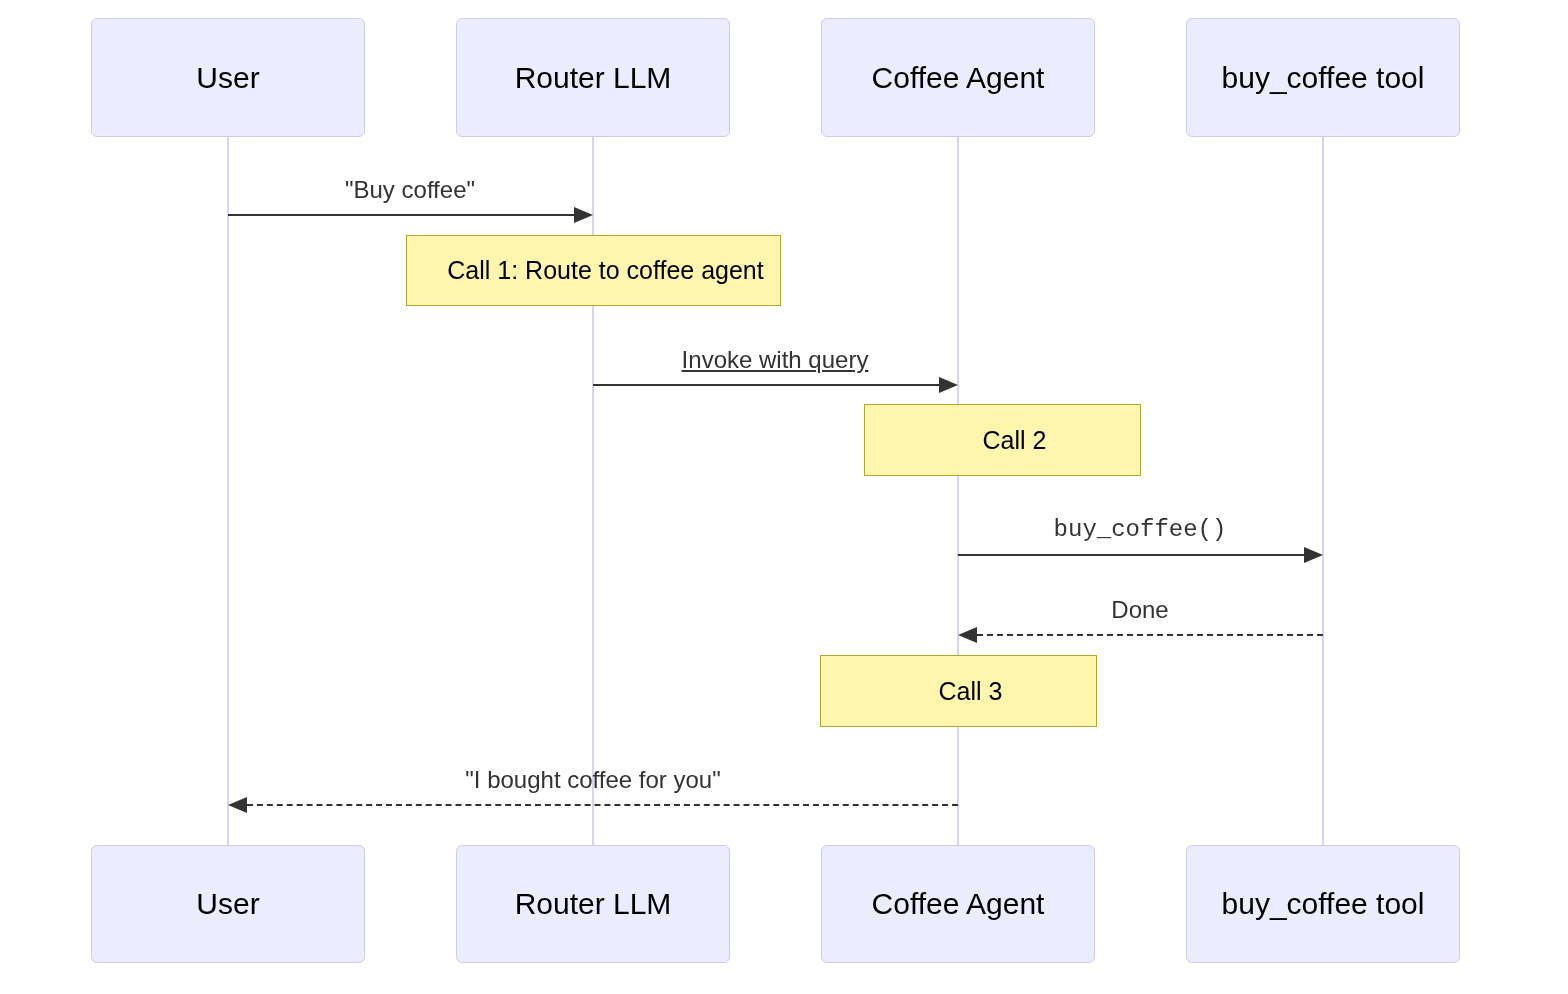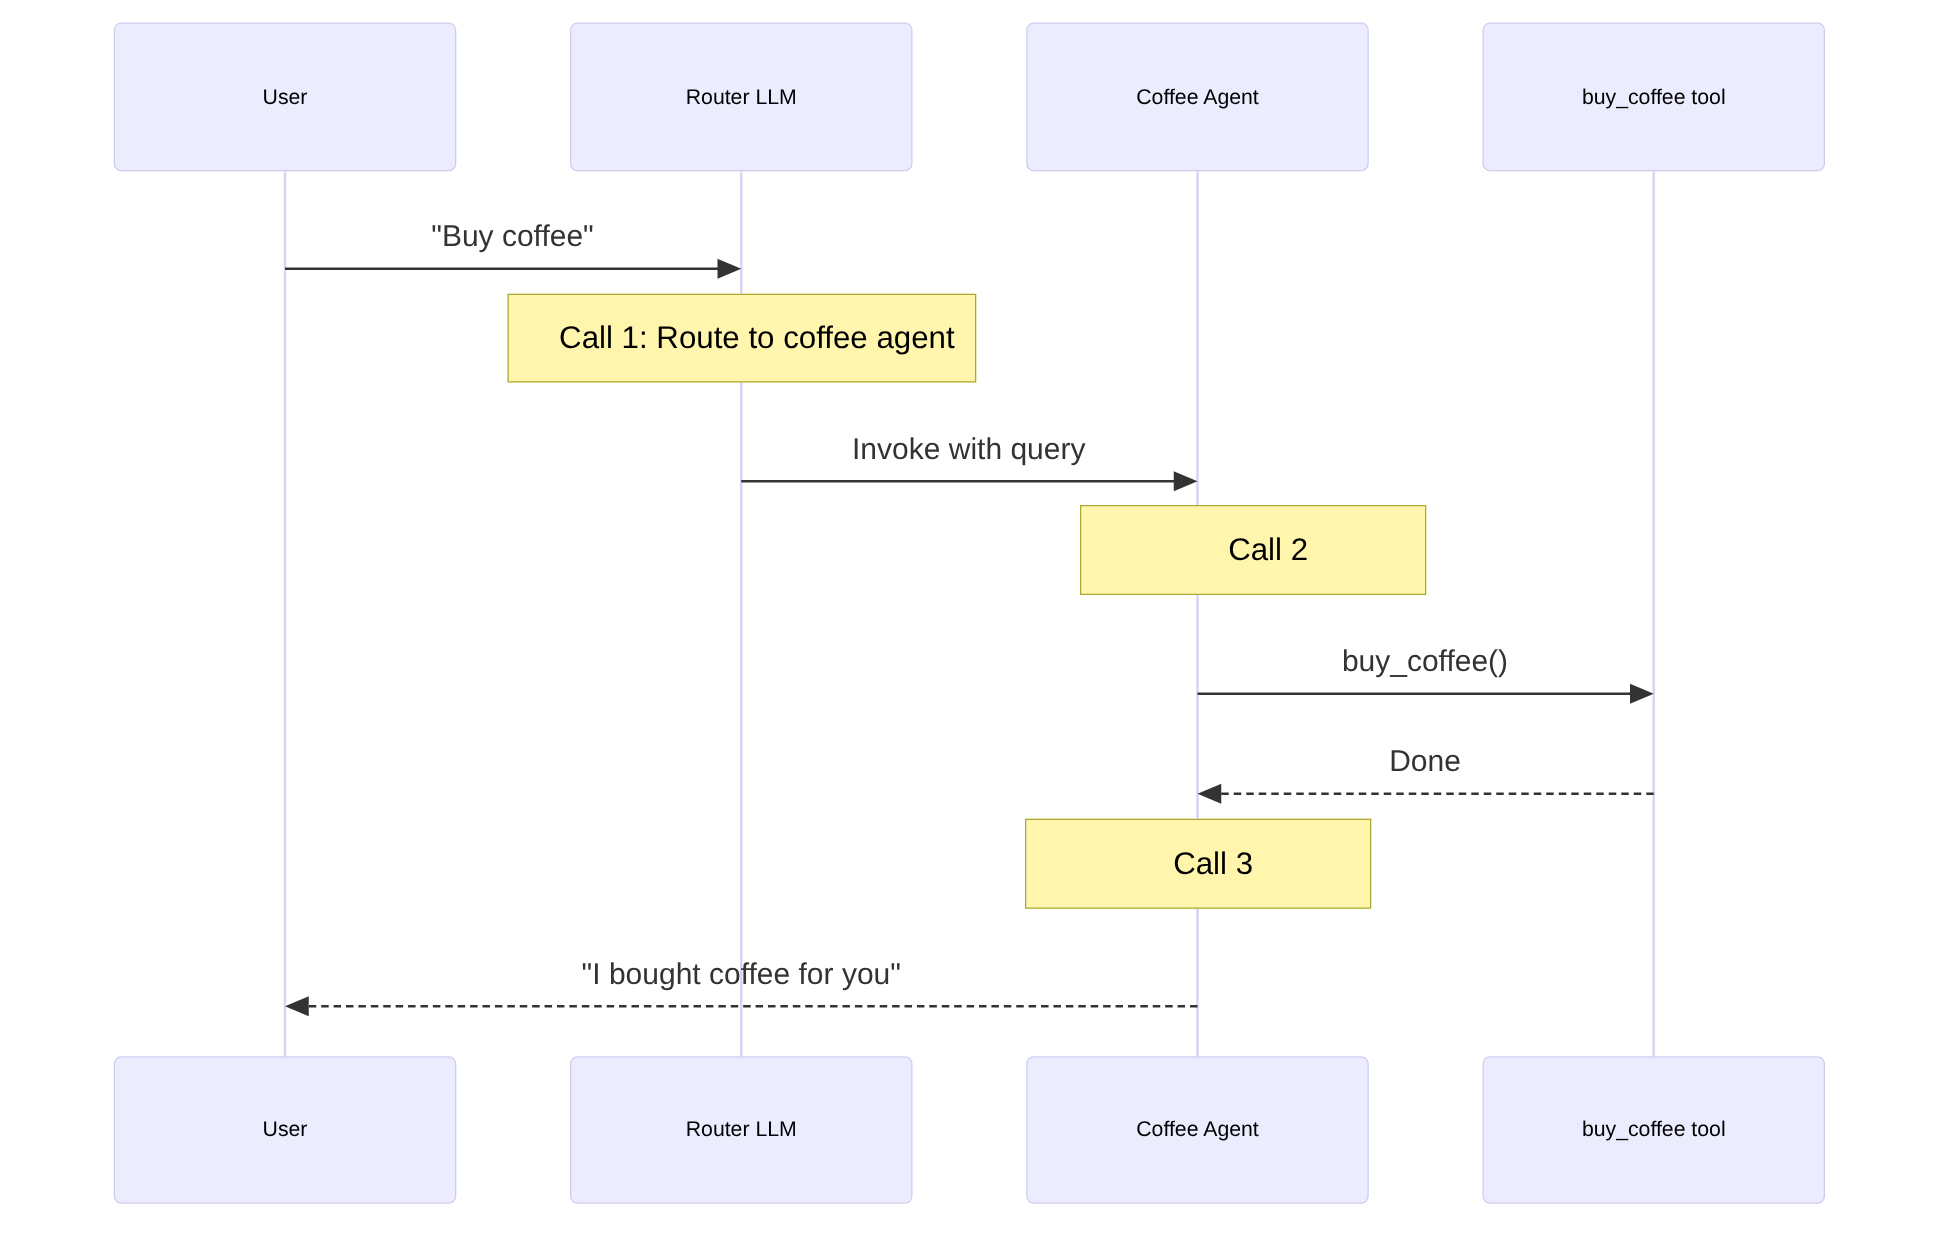--- a/index.html
+++ b/index.html
@@ -4,21 +4,21 @@
 <style>
   html,body{margin:0;padding:0;background:#ffffff;}
   body{font-family:"Liberation Sans", sans-serif;}
   .canvas{
     position:relative;width:1568px;height:994px;background:#ffffff;overflow:hidden;
   }
   .actor-box{
     position:absolute;width:274px;height:119px;
     background:#ECECFF;border:1.5px solid #CFCBEF;border-radius:6px;
     display:flex;align-items:center;justify-content:center;
-    font-size:17px;color:#000;box-sizing:border-box;
+    font-size:30px;color:#000;box-sizing:border-box;
   }
   .actor-box.bottom{height:118px;}
   .lifeline{
     position:absolute;top:137px;height:708px;width:2px;background:#D8D4F2;
   }
   .msg-label{
     position:absolute;transform:translateX(-50%);
     font-size:24px;color:#333333;white-space:nowrap;line-height:28px;
   }
   .msg-line{
@@ -78,29 +78,29 @@
   </div>
 
   <div class="msg-label" style="left:410px;top:176px;">"Buy coffee"</div>
   <div class="msg-line" style="left:228px;top:214px;width:348px;"></div>
   <div class="arrowhead-right" style="left:574px;top:207px;"></div>
 
   <div class="note-box" style="left:406px;top:235px;width:375px;height:71px;">
     <span>Call 1: Route to coffee agent</span>
   </div>
 
-  <div class="msg-label" style="left:775px;top:346px;">Invoke with query</div>
+  <div class="msg-label" style="left:775px;top:346px;text-decoration:underline;">Invoke with query</div>
   <div class="msg-line" style="left:593px;top:384px;width:348px;"></div>
   <div class="arrowhead-right" style="left:939px;top:377px;"></div>
 
   <div class="note-box" style="left:820px;top:404px;width:277px;height:72px;margin-left:44px;">
     <span>Call 2</span>
   </div>
 
-  <div class="msg-label" style="left:1140px;top:516px;">buy_coffee()</div>
+  <div class="msg-label" style="left:1140px;top:516px;font-family:Liberation Mono, monospace;">buy_coffee()</div>
   <div class="msg-line" style="left:958px;top:554px;width:348px;"></div>
   <div class="arrowhead-right" style="left:1304px;top:547px;"></div>
 
   <div class="msg-label" style="left:1140px;top:596px;text-align:center;">Done</div>
   <div class="msg-line dashed" style="left:977px;top:634px;width:346px;"></div>
   <div class="arrowhead-left" style="left:958px;top:627px;"></div>
 
   <div class="note-box" style="left:820px;top:655px;width:277px;height:72px;">
     <span>Call 3</span>
   </div>

